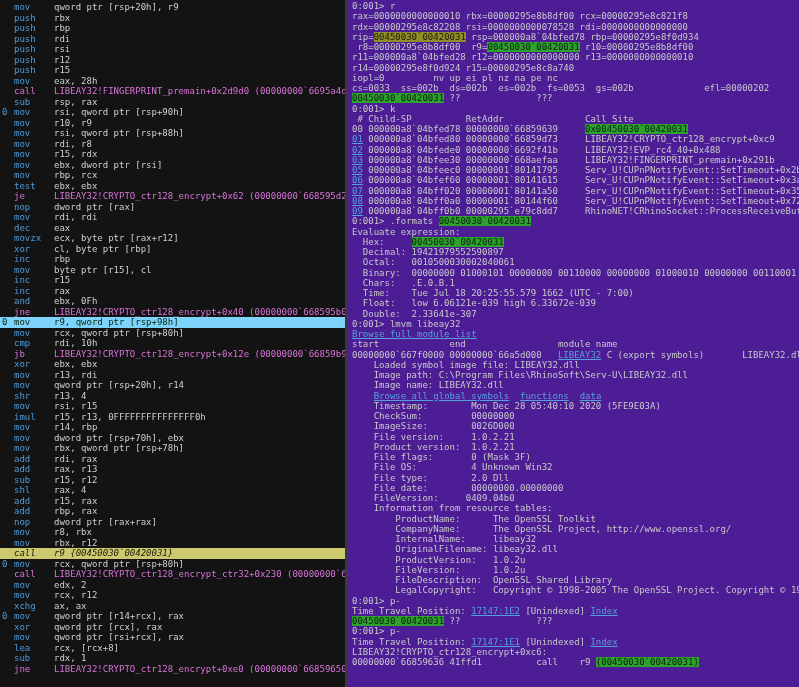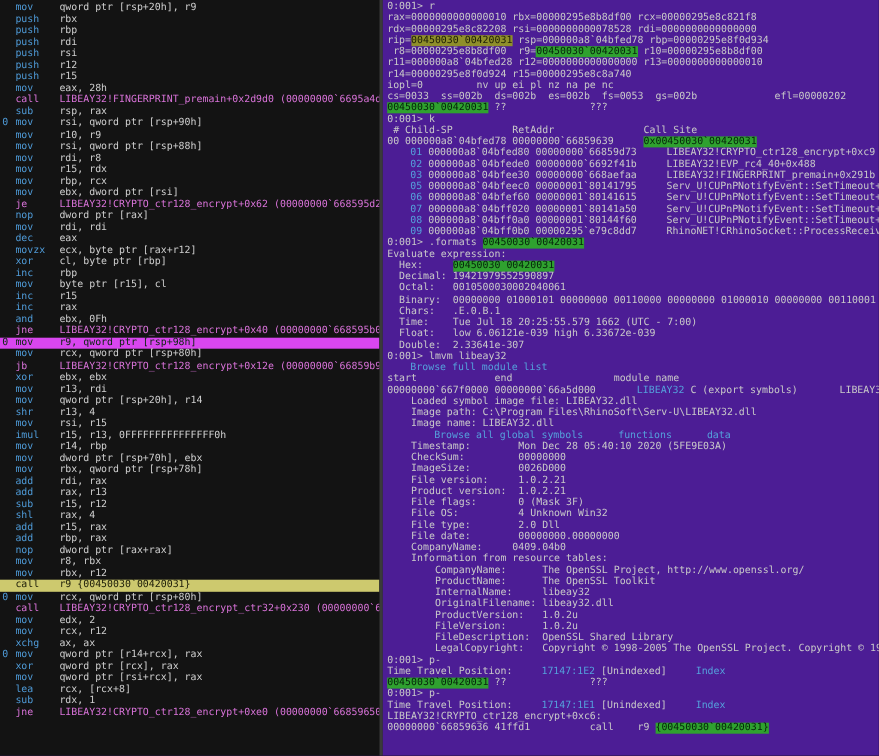--- a/index.html
+++ b/index.html
@@ -7,33 +7,33 @@
   body { background:#151515; font-family:"DejaVu Sans Mono", monospace; }
   .root { display:flex; width:799px; height:687px; }
 
   
   .left { width:345px; height:100%; background:#131313; overflow:hidden; padding-top:2px; }
   .dl { white-space:pre; line-height:10.5px; font-size:9px; color:#cfcfcf; }
   .gut { display:inline-block; width:14px; padding-left:2px; color:#4f9bd8; }
   .mn  { display:inline-block; width:40px; color:#4f9bd8; }
   .op  { color:#cfcfcf; }
   .sym .mn, .sym .op { color:#d973d9; }
-  .hl-green  { background:#d946ef; }
+  .hl-green  { background:#7dd3fc; }
   .hl-green .mn, .hl-green .op, .hl-green .gut { color:#06260a; }
-  .hl-yellow { background:#cdc96e; }
+  .hl-yellow { background:#cdc96e;font-style:italic; }
   .hl-yellow .mn, .hl-yellow .op { color:#20200a; }
 
   
   .divider { width:3px; background:#3a3a3a; height:100%; }
 
   
   .right { flex:1; height:100%; background:#4c1d95; overflow:hidden; padding:1px 0 0 4px; }
   .cl { white-space:pre; line-height:10.25px; font-size:9px; color:#c9c9c9; }
   .sp-t { color:#c9c9c9; }
-  .sp-l { color:#55a0dc; cursor:pointer;margin-left:21px; }
+  .sp-l { color:#55a0dc; text-decoration:underline; cursor:pointer; }
   .sp-g { background:#2fa12f; color:#05230a; }
   .sp-o { background:#8f8f2a; color:#1c1c05; }
 </style>
 </head>
 <body>
 
 <div class="root">
   <div class="left">
       <div class="dl"><span class="gut"></span><span class="mn">mov</span><span class="op">qword ptr [rsp+20h], r9</span></div>
       <div class="dl"><span class="gut"></span><span class="mn">push</span><span class="op">rbx</span></div>
@@ -43,36 +43,38 @@
       <div class="dl"><span class="gut"></span><span class="mn">push</span><span class="op">r12</span></div>
       <div class="dl"><span class="gut"></span><span class="mn">push</span><span class="op">r15</span></div>
       <div class="dl"><span class="gut"></span><span class="mn">mov</span><span class="op">eax, 28h</span></div>
       <div class="dl sym"><span class="gut"></span><span class="mn">call</span><span class="op">LIBEAY32!FINGERPRINT_premain+0x2d9d0 (00000000`6695a4d0)</span></div>
       <div class="dl"><span class="gut"></span><span class="mn">sub</span><span class="op">rsp, rax</span></div>
       <div class="dl"><span class="gut">0</span><span class="mn">mov</span><span class="op">rsi, qword ptr [rsp+90h]</span></div>
       <div class="dl"><span class="gut"></span><span class="mn">mov</span><span class="op">r10, r9</span></div>
       <div class="dl"><span class="gut"></span><span class="mn">mov</span><span class="op">rsi, qword ptr [rsp+88h]</span></div>
       <div class="dl"><span class="gut"></span><span class="mn">mov</span><span class="op">rdi, r8</span></div>
       <div class="dl"><span class="gut"></span><span class="mn">mov</span><span class="op">r15, rdx</span></div>
+      <div class="dl"><span class="gut"></span><span class="mn">mov</span><span class="op">ebx, dword ptr [rsi]</span></div>
       <div class="dl"><span class="gut"></span><span class="mn">mov</span><span class="op">rbp, rcx</span></div>
-      <div class="dl"><span class="gut"></span><span class="mn">mov</span><span class="op">ebx, dword ptr [rsi]</span></div>
+      <div class="dl"><span class="gut"></span><span class="mn">test</span><span class="op">ebx, ebx</span></div>
       <div class="dl sym"><span class="gut"></span><span class="mn">je</span><span class="op">LIBEAY32!CRYPTO_ctr128_encrypt+0x62 (00000000`668595d2)</span></div>
       <div class="dl"><span class="gut"></span><span class="mn">nop</span><span class="op">dword ptr [rax]</span></div>
       <div class="dl"><span class="gut"></span><span class="mn">mov</span><span class="op">rdi, rdi</span></div>
       <div class="dl"><span class="gut"></span><span class="mn">dec</span><span class="op">eax</span></div>
       <div class="dl"><span class="gut"></span><span class="mn">movzx</span><span class="op">ecx, byte ptr [rax+r12]</span></div>
       <div class="dl"><span class="gut"></span><span class="mn">xor</span><span class="op">cl, byte ptr [rbp]</span></div>
       <div class="dl"><span class="gut"></span><span class="mn">inc</span><span class="op">rbp</span></div>
       <div class="dl"><span class="gut"></span><span class="mn">mov</span><span class="op">byte ptr [r15], cl</span></div>
       <div class="dl"><span class="gut"></span><span class="mn">inc</span><span class="op">r15</span></div>
       <div class="dl"><span class="gut"></span><span class="mn">inc</span><span class="op">rax</span></div>
       <div class="dl"><span class="gut"></span><span class="mn">and</span><span class="op">ebx, 0Fh</span></div>
       <div class="dl sym"><span class="gut"></span><span class="mn">jne</span><span class="op">LIBEAY32!CRYPTO_ctr128_encrypt+0x40 (00000000`668595b0)</span></div>
       <div class="dl hl-green"><span class="gut">0</span><span class="mn">mov</span><span class="op">r9, qword ptr [rsp+98h]</span></div>
       <div class="dl"><span class="gut"></span><span class="mn">mov</span><span class="op">rcx, qword ptr [rsp+80h]</span></div>
+      <div class="dl"><span class="gut"></span><span class="mn">cmp</span><span class="op">rdi, 10h</span></div>
       <div class="dl sym"><span class="gut"></span><span class="mn">jb</span><span class="op">LIBEAY32!CRYPTO_ctr128_encrypt+0x12e (00000000`66859b9e)</span></div>
       <div class="dl"><span class="gut"></span><span class="mn">xor</span><span class="op">ebx, ebx</span></div>
       <div class="dl"><span class="gut"></span><span class="mn">mov</span><span class="op">r13, rdi</span></div>
       <div class="dl"><span class="gut"></span><span class="mn">mov</span><span class="op">qword ptr [rsp+20h], r14</span></div>
       <div class="dl"><span class="gut"></span><span class="mn">shr</span><span class="op">r13, 4</span></div>
       <div class="dl"><span class="gut"></span><span class="mn">mov</span><span class="op">rsi, r15</span></div>
       <div class="dl"><span class="gut"></span><span class="mn">imul</span><span class="op">r15, r13, 0FFFFFFFFFFFFFFF0h</span></div>
       <div class="dl"><span class="gut"></span><span class="mn">mov</span><span class="op">r14, rbp</span></div>
       <div class="dl"><span class="gut"></span><span class="mn">mov</span><span class="op">dword ptr [rsp+70h], ebx</span></div>
       <div class="dl"><span class="gut"></span><span class="mn">mov</span><span class="op">rbx, qword ptr [rsp+78h]</span></div>
@@ -142,24 +144,24 @@
         <div class="cl"><span class="sp-t">    </span><span class="sp-l">Browse all global symbols</span><span class="sp-t">  </span><span class="sp-l">functions</span><span class="sp-t">  </span><span class="sp-l">data</span></div>
         <div class="cl"><span class="sp-t">    Timestamp:        Mon Dec 28 05:40:10 2020 (5FE9E03A)</span></div>
         <div class="cl"><span class="sp-t">    CheckSum:         00000000</span></div>
         <div class="cl"><span class="sp-t">    ImageSize:        0026D000</span></div>
         <div class="cl"><span class="sp-t">    File version:     1.0.2.21</span></div>
         <div class="cl"><span class="sp-t">    Product version:  1.0.2.21</span></div>
         <div class="cl"><span class="sp-t">    File flags:       0 (Mask 3F)</span></div>
         <div class="cl"><span class="sp-t">    File OS:          4 Unknown Win32</span></div>
         <div class="cl"><span class="sp-t">    File type:        2.0 Dll</span></div>
         <div class="cl"><span class="sp-t">    File date:        00000000.00000000</span></div>
-        <div class="cl"><span class="sp-t">    CompanyName:     0409.04b0</span></div>
+        <div class="cl"><span class="sp-t">    FileVersion:     0409.04b0</span></div>
         <div class="cl"><span class="sp-t">    Information from resource tables:</span></div>
+        <div class="cl"><span class="sp-t">        ProductName:      The OpenSSL Toolkit</span></div>
         <div class="cl"><span class="sp-t">        CompanyName:      The OpenSSL Project, http://www.openssl.org/</span></div>
-        <div class="cl"><span class="sp-t">        ProductName:      The OpenSSL Toolkit</span></div>
         <div class="cl"><span class="sp-t">        InternalName:     libeay32</span></div>
         <div class="cl"><span class="sp-t">        OriginalFilename: libeay32.dll</span></div>
         <div class="cl"><span class="sp-t">        ProductVersion:   1.0.2u</span></div>
         <div class="cl"><span class="sp-t">        FileVersion:      1.0.2u</span></div>
         <div class="cl"><span class="sp-t">        FileDescription:  OpenSSL Shared Library</span></div>
         <div class="cl"><span class="sp-t">        LegalCopyright:   Copyright © 1998-2005 The OpenSSL Project. Copyright © 1995-1998 Eric Young</span></div>
         <div class="cl"><span class="sp-t">0:001&gt; p-</span></div>
         <div class="cl"><span class="sp-t">Time Travel Position: </span><span class="sp-l">17147:1E2</span><span class="sp-t"> [Unindexed] </span><span class="sp-l">Index</span></div>
         <div class="cl"><span class="sp-g">00450030`00420031</span><span class="sp-t"> ??              ???</span></div>
         <div class="cl"><span class="sp-t">0:001&gt; p-</span></div>

